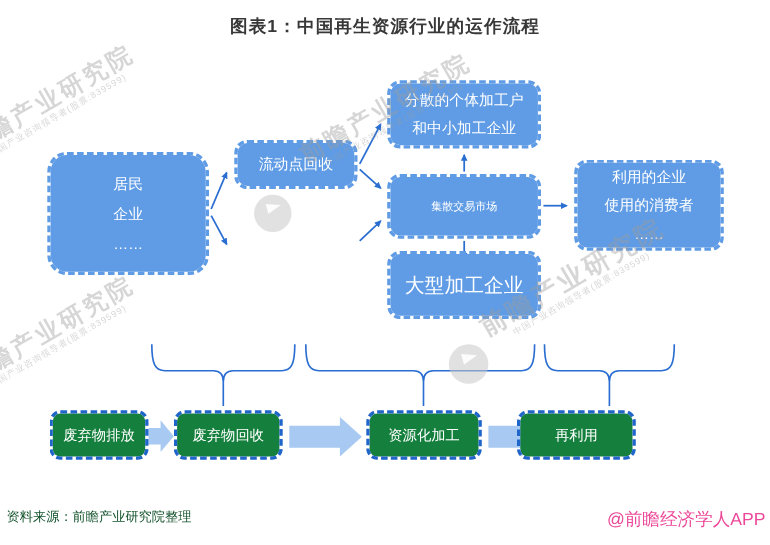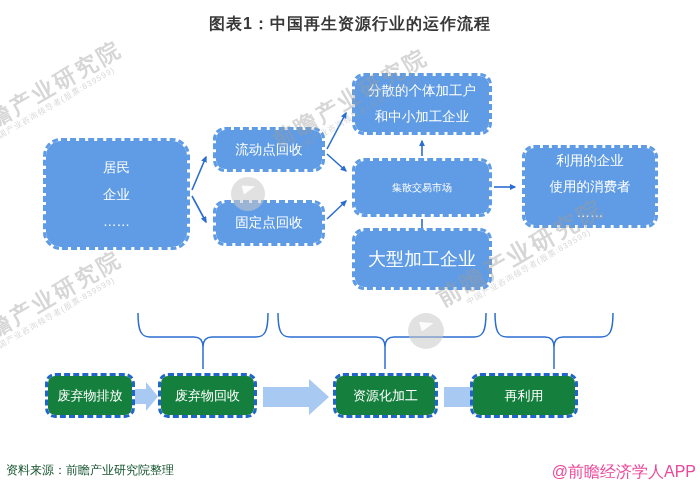--- a/index.html
+++ b/index.html
@@ -91,23 +91,20 @@
   <div class="box light b-source">
     <span class="ln">居民</span>
     <span class="ln">企业</span>
     <span class="ln">……</span>
   </div>
 
   <div class="box light b-mobile">
     <span class="ln">流动点回收</span>
   </div>
 
-  <div class="box light b-fixed">
-    <span class="ln">固定点回收</span>
-  </div>
 
   <div class="box light b-scattered">
     <span class="ln">分散的个体加工户</span>
     <span class="ln">和中小加工企业</span>
   </div>
 
   <div class="box light b-market">
     <span class="ln">集散交易市场</span>
   </div>
 

